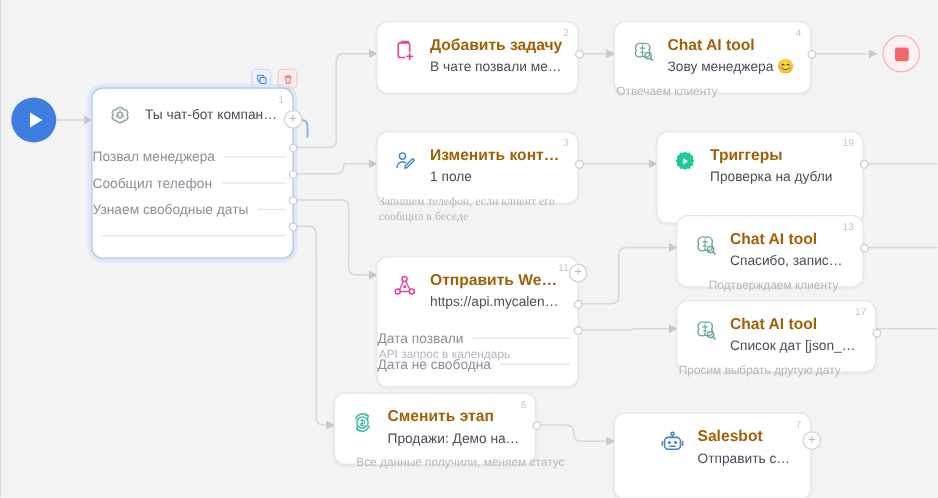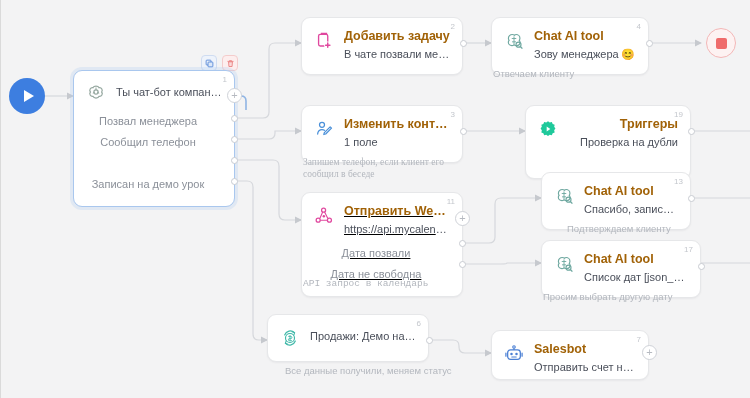--- a/index.html
+++ b/index.html
@@ -71,21 +71,20 @@
     color: #c3c6cc;
     line-height: 10px;
   }
   
   .branch {
     position: relative;
     height: 21px;
     display: flex;
     align-items: center;
     padding: 0 12px 0 0;
-    flex-direction: column;
   }
   .branch-label {
     font-size: 11px;
     color: #8b9099;
     white-space: nowrap;
   }
   .branch-line {
     flex: 1 1 auto;
     height: 1px;
     background: #e2e4e7;
@@ -250,24 +249,24 @@
     </div>
     <div class="branch">
       <span class="branch-label">Позвал менеджера</span>
       <span class="branch-line"></span>
     </div>
     <div class="branch">
       <span class="branch-label">Сообщил телефон</span>
       <span class="branch-line"></span>
     </div>
     <div class="branch">
-      <span class="branch-line"></span>
-    </div>
-    <div class="branch">
-      <span class="branch-label">Записан на демо урок</span>
+      <span class="branch-label">Узнаем свободные даты</span>
+      <span class="branch-line"></span>
+    </div>
+    <div class="branch">
       <span class="branch-line"></span>
     </div>
     <div class="node-pad-bottom"></div>
   </div>
   <div class="port-plus" style="left:226px; top:88px;">+</div>
   <div class="port" style="left:230px; top:115px;"></div>
   <div class="port" style="left:230px; top:136px;"></div>
   <div class="port" style="left:230px; top:157px;"></div>
   <div class="port" style="left:230px; top:178px;"></div>
 
@@ -325,36 +324,36 @@
         <div class="node-sub">1 поле</div>
       </div>
     </div>
   </div>
   <div class="port" style="left:459px; top:128px;"></div>
   <div class="caption" style="left:302px; top:156px; width:175px; white-space:pre-line;font-family:Liberation Serif, serif;">Запишем телефон, если клиент его
 сообщил в беседе</div>
 
   <div class="node" style="left:524px; top:105px; width:166px;">
     <div class="node-num">19</div>
-    <div class="node-head" style="padding-bottom:28px;text-align:right;">
+    <div class="node-head" style="padding-bottom:28px;">
       <div class="node-icon">
         <svg width="20" height="20" viewBox="0 0 24 24">
           <path d="M12 2.6 l2.1 1.5 2.5-.6 1 2.4 2.4 1 -.6 2.5 1.5 2.1 -1.5 2.1 .6 2.5 -2.4 1 -1 2.4 -2.5-.6 -2.1 1.5 -2.1-1.5 -2.5.6 -1-2.4 -2.4-1 .6-2.5 -1.5-2.1 1.5-2.1 -.6-2.5 2.4-1 1-2.4 2.5.6z" fill="#1fc99b"></path>
           <path d="M10.4 9 L14.8 12 L10.4 15 z" fill="#ffffff"></path>
         </svg>
       </div>
       <div class="node-texts">
         <div class="node-title">Триггеры</div>
         <div class="node-sub">Проверка на дубли</div>
       </div>
     </div>
   </div>
   <div class="port" style="left:687px; top:128px;"></div>
 
-  <div class="node" style="left:300px; top:192px; width:162px;text-decoration:underline;">
+  <div class="node" style="left:300px; top:205px; width:162px;">
     <div class="node-num">11</div>
     <div class="node-head">
       <div class="node-icon">
         <svg width="20" height="20" viewBox="0 0 24 24">
           <circle cx="11.5" cy="5" r="2.4" fill="none" stroke="#e0479e" stroke-width="1.5"></circle>
           <circle cx="5" cy="17" r="2.4" fill="none" stroke="#e0479e" stroke-width="1.5"></circle>
           <circle cx="18.5" cy="17" r="2.4" fill="none" stroke="#e0479e" stroke-width="1.5"></circle>
           <circle cx="11.8" cy="12.4" r="1.5" fill="#e0479e"></circle>
           <path d="M10.4 7.2 L7 14.9 M12.7 7.2 L16.6 14.9 M7.4 17 h8.7" fill="none" stroke="#e0479e" stroke-width="1.3"></path>
         </svg>
@@ -370,21 +369,21 @@
     </div>
     <div class="branch">
       <span class="branch-label">Дата не свободна</span>
       <span class="branch-line"></span>
     </div>
     <div class="node-pad-bottom"></div>
   </div>
   <div class="port-plus" style="left:454px; top:211px;">+</div>
   <div class="port" style="left:458px; top:240px;"></div>
   <div class="port" style="left:458px; top:261px;"></div>
-  <div class="caption" style="left:302px; top:278px; width:180px;font-family:Liberation Mono, monospace;">API запрос в календарь</div>
+  <div class="caption" style="left:302px; top:278px; width:180px;">API запрос в календарь</div>
 
   <div class="node" style="left:540px; top:172px; width:150px;">
     <div class="node-num">13</div>
     <div class="node-head" style="padding-bottom:12px;">
       <div class="node-icon">
         <svg width="20" height="20" viewBox="0 0 24 24">
           <path d="M14.5 4.2c2.6 0 4.6 2 4.6 4.4 0 1-.3 1.8-.8 2.5.6.7.9 1.6.9 2.5 0 2.3-1.9 4-4.3 4-1.1 0-2.1-.4-2.8-1-.7.6-1.6 1-2.7 1-2.3 0-4.2-1.8-4.2-4 0-.9.3-1.8.9-2.5-.5-.7-.8-1.6-.8-2.5 0-2.5 2-4.4 4.6-4.4 1 0 2 .3 2.7.9.6-.6 1.4-.9 1.9-.9z" fill="none" stroke="#6fa8a0" stroke-width="1.4"></path>
           <path d="M12 6.5 v10 M9.3 9 h5.4 M9.6 13 h4.8" stroke="#6fa8a0" stroke-width="1.1" fill="none"></path>
           <circle cx="17.4" cy="16.4" r="3" fill="none" stroke="#6fa8a0" stroke-width="1.4"></circle>
           <path d="M19.6 18.6 L21.6 20.6" stroke="#6fa8a0" stroke-width="1.6" stroke-linecap="round"></path>
@@ -426,30 +425,31 @@
         <svg width="20" height="20" viewBox="0 0 24 24">
           <circle cx="12" cy="12" r="5.4" fill="none" stroke="#3fb8a8" stroke-width="1.4"></circle>
           <path d="M12 9 v6 M10.4 10.1 h2.6 a1.3 1.3 0 0 1 0 2.6 h-1.6 a1.3 1.3 0 0 0 0 2.6 h2.6" fill="none" stroke="#3fb8a8" stroke-width="1.1" stroke-linecap="round"></path>
           <path d="M5.6 8.4 A7.2 7.2 0 0 1 17.4 5.6" fill="none" stroke="#3fb8a8" stroke-width="1.4" stroke-linecap="round"></path>
           <path d="M18.4 15.6 A7.2 7.2 0 0 1 6.6 18.4" fill="none" stroke="#3fb8a8" stroke-width="1.4" stroke-linecap="round"></path>
           <path d="M14.6 4.6 l3 1 -1 3" fill="none" stroke="#3fb8a8" stroke-width="1.3" stroke-linecap="round" stroke-linejoin="round"></path>
           <path d="M9.4 19.4 l-3-1 1-3" fill="none" stroke="#3fb8a8" stroke-width="1.3" stroke-linecap="round" stroke-linejoin="round"></path>
         </svg>
       </div>
       <div class="node-texts">
+        <div class="node-title">Сменить этап</div>
         <div class="node-sub">Продажи: Демо назначено</div>
       </div>
     </div>
   </div>
   <div class="port" style="left:425px; top:337px;"></div>
   <div class="caption" style="left:268px; top:365px; width:200px;padding-left:16px;">Все данные получили, меняем статус</div>
 
   <div class="node" style="left:490px; top:330px; width:158px;">
     <div class="node-num">7</div>
-    <div class="node-head" style="padding-bottom:4px;">
+    <div class="node-head" style="padding-bottom:24px;margin-left:24px;">
       <div class="node-icon">
         <svg width="20" height="20" viewBox="0 0 24 24">
           <circle cx="12" cy="3.6" r="1.5" fill="none" stroke="#4a7fd4" stroke-width="1.4"></circle>
           <path d="M12 5.1 v2" stroke="#4a7fd4" stroke-width="1.4"></path>
           <rect x="4.4" y="7.1" width="15.2" height="11.4" rx="3.4" fill="none" stroke="#4a7fd4" stroke-width="1.5"></rect>
           <circle cx="9" cy="12" r="1.5" fill="#4a7fd4"></circle>
           <circle cx="15" cy="12" r="1.5" fill="#4a7fd4"></circle>
           <path d="M9.4 15.6 h5.2" stroke="#4a7fd4" stroke-width="1.4" stroke-linecap="round"></path>
           <path d="M2.3 11 v3.6 M21.7 11 v3.6" stroke="#4a7fd4" stroke-width="1.5" stroke-linecap="round"></path>
         </svg>

